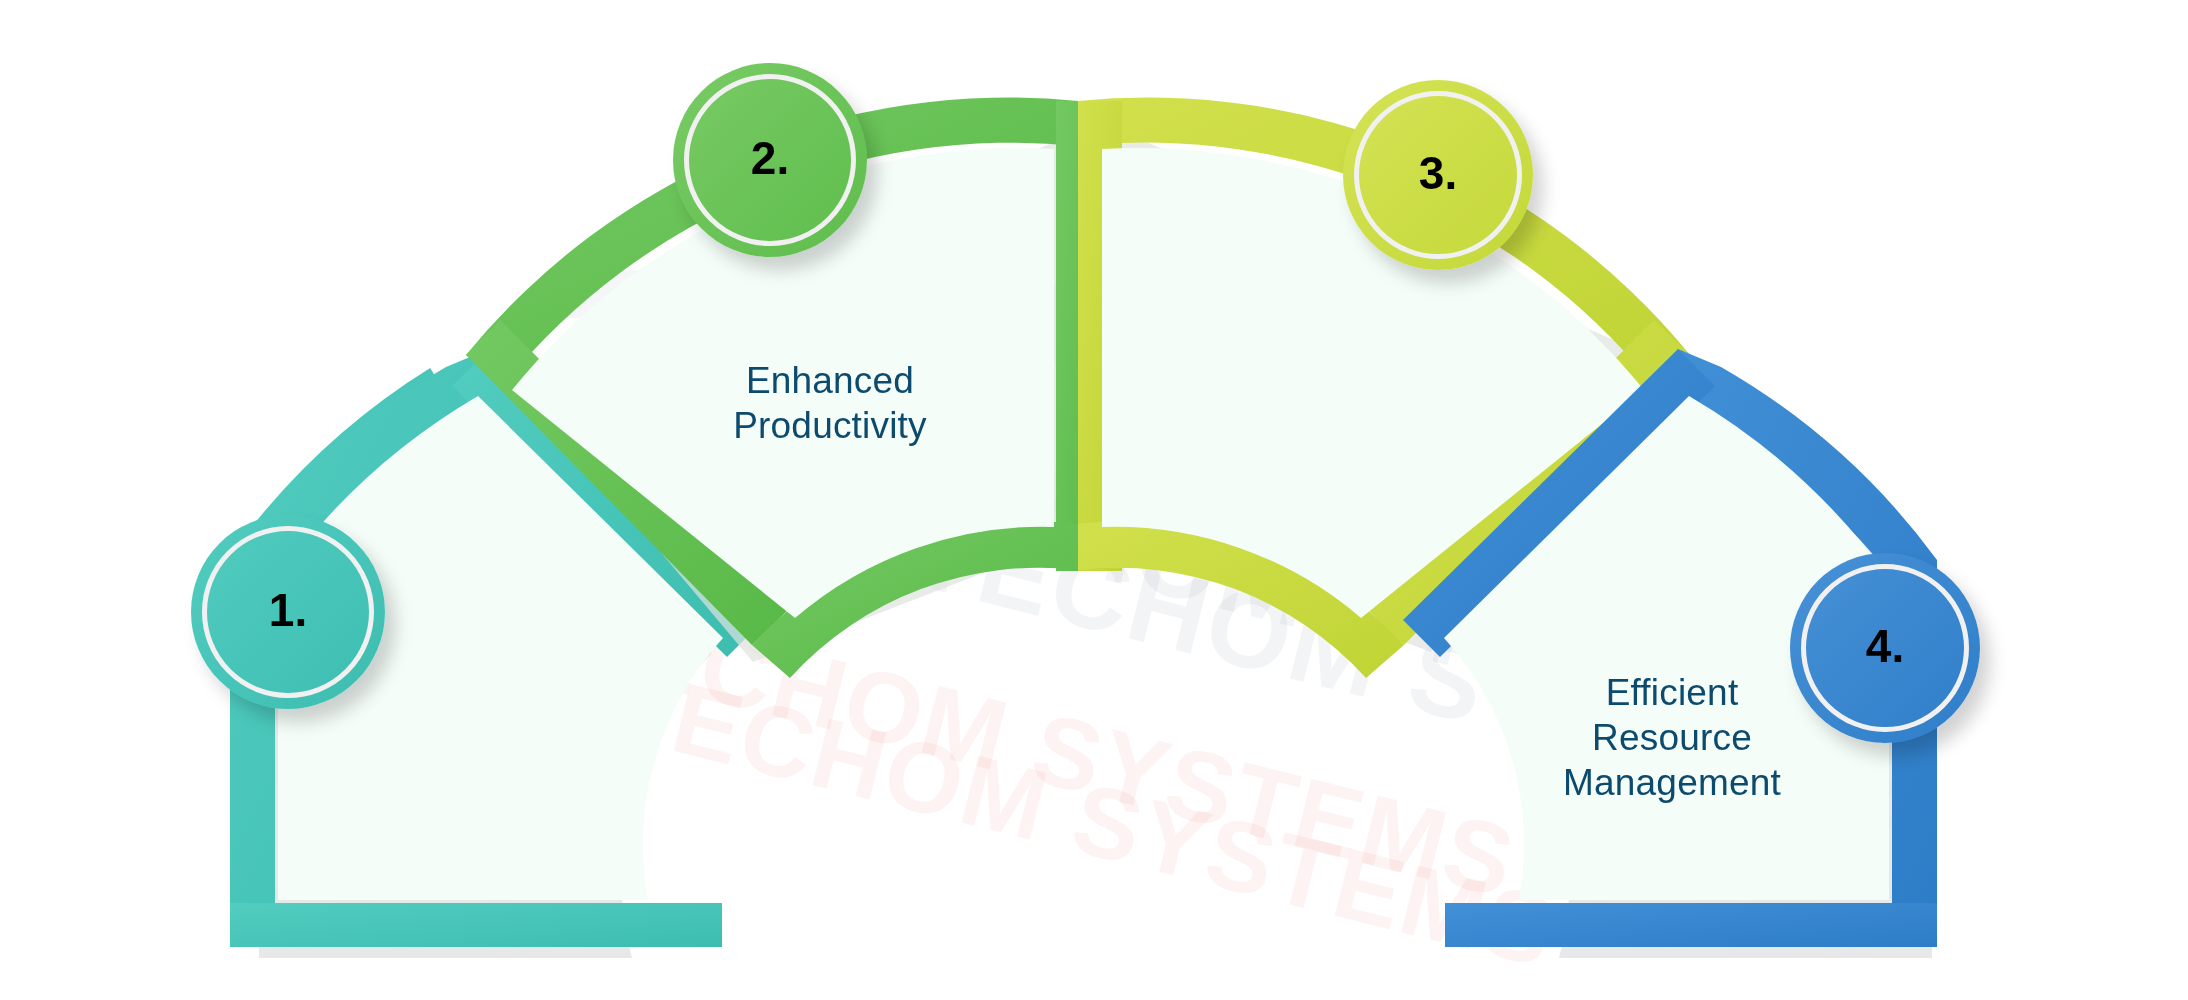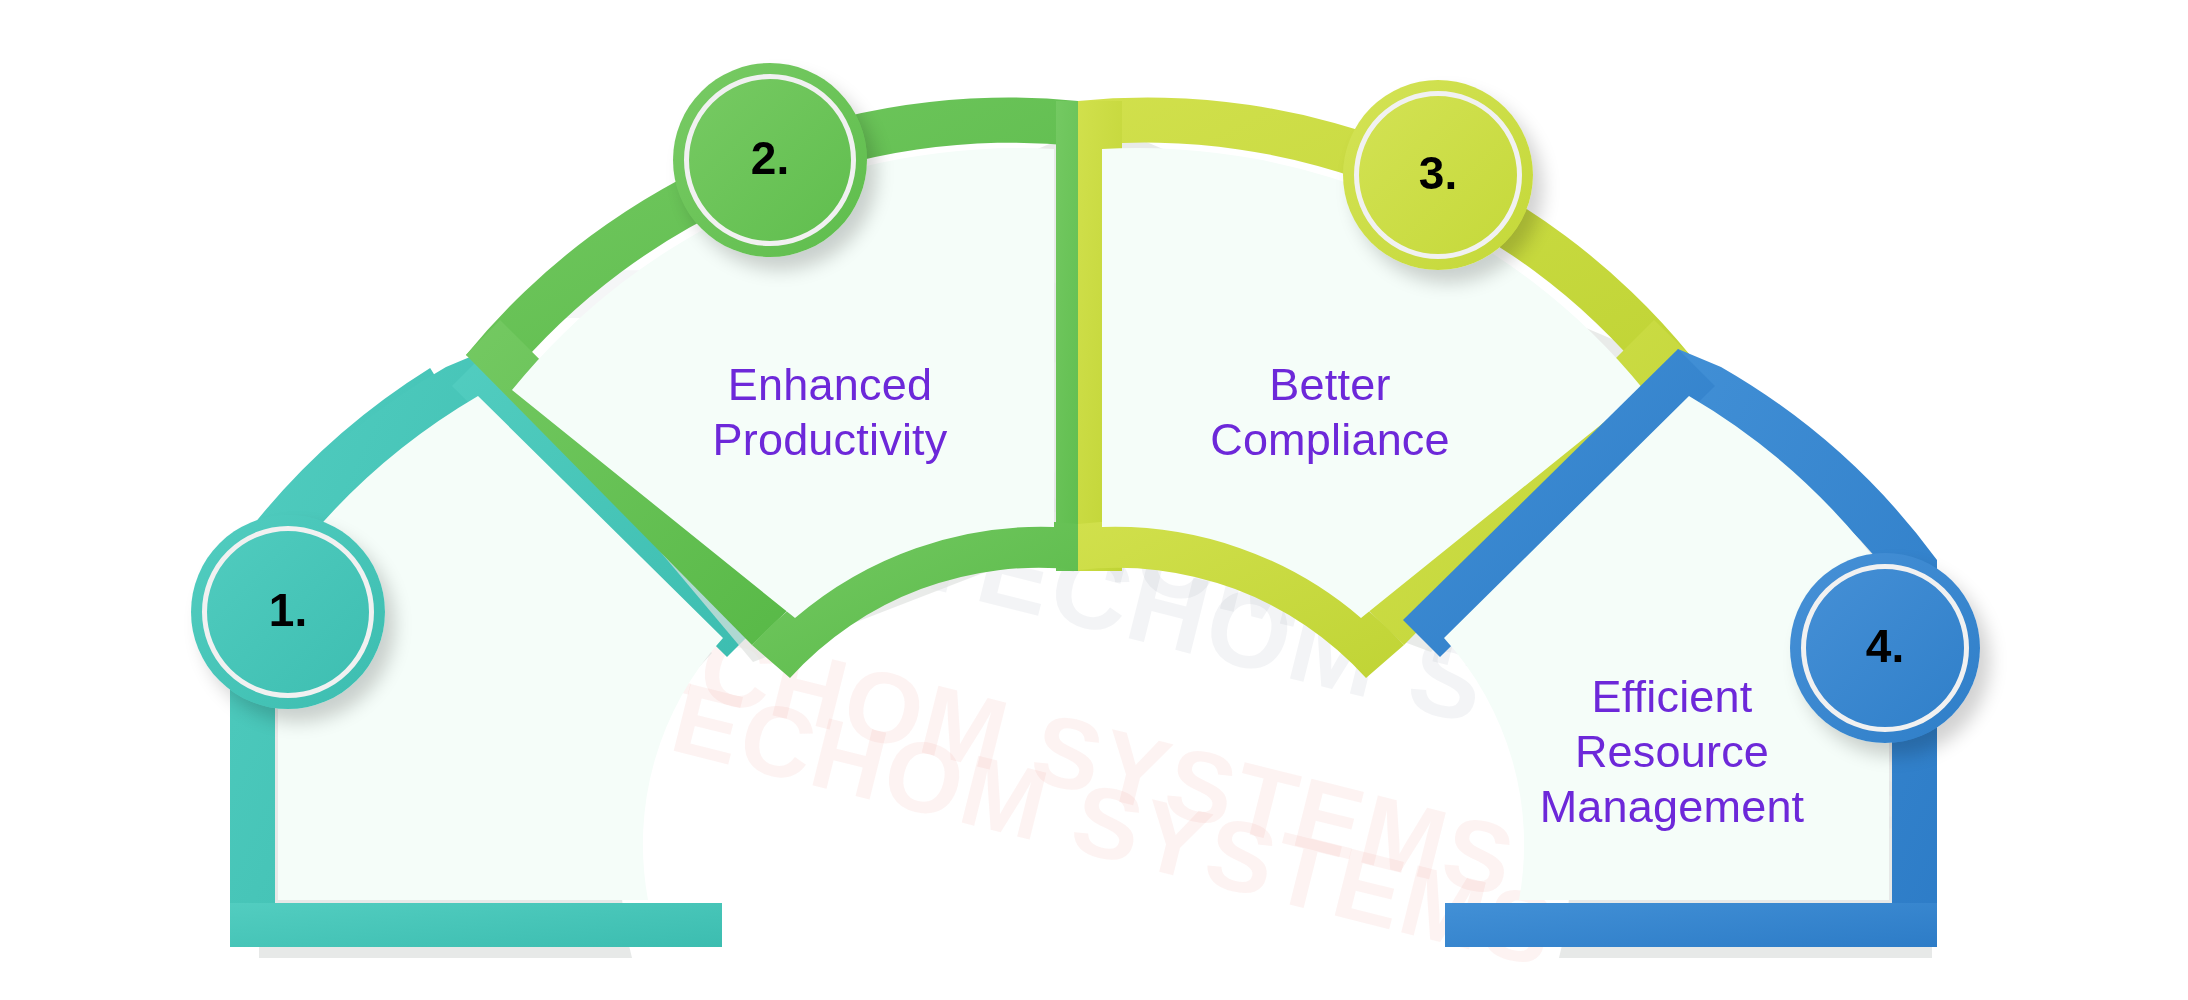--- a/index.html
+++ b/index.html
@@ -23,22 +23,22 @@
   #arch-svg {
     position: absolute;
     left: 0;
     top: 0;
     width: 2188px;
     height: 1000px;
   }
   .seg-label {
     position: absolute;
     text-align: center;
-    color: #6d28d9;
-    font-size: 45px;
+    color: #0c4a6e;
+    font-size: 37px;
     line-height: 1.22;
     font-weight: 400;
     letter-spacing: 0.2px;
     white-space: pre-line;
     pointer-events: none;
   }
   .badge {
     position: absolute;
     border-radius: 50%;
     display: flex;
@@ -202,22 +202,20 @@
 
       <path d="M 1889 900 L 1889 578 A 652 652 0 0 0 1689 396 L 1444 638
                A 306 306 0 0 1 1519 900 Z" fill="#f5fdf9"></path>
     </g>
   </svg>
 
 
   <div class="seg-label" style="left:620px; top:358px; width:420px;">Enhanced
 Productivity</div>
 
-  <div class="seg-label" style="left:1130px; top:358px; width:400px;">Better
-Compliance</div>
 
   <div class="seg-label" style="left:1462px; top:670px; width:420px;">Efficient
 Resource
 Management</div>
 
   <div class="badge" style="left:191px; top:515px; width:194px; height:194px;
               background:linear-gradient(135deg,#52cdc0,#3cbdb0);
               box-shadow: 10px 13px 18px rgba(0,0,0,0.18);">
     <span class="badge-inner"></span>
     <span class="badge-num">1.</span>

